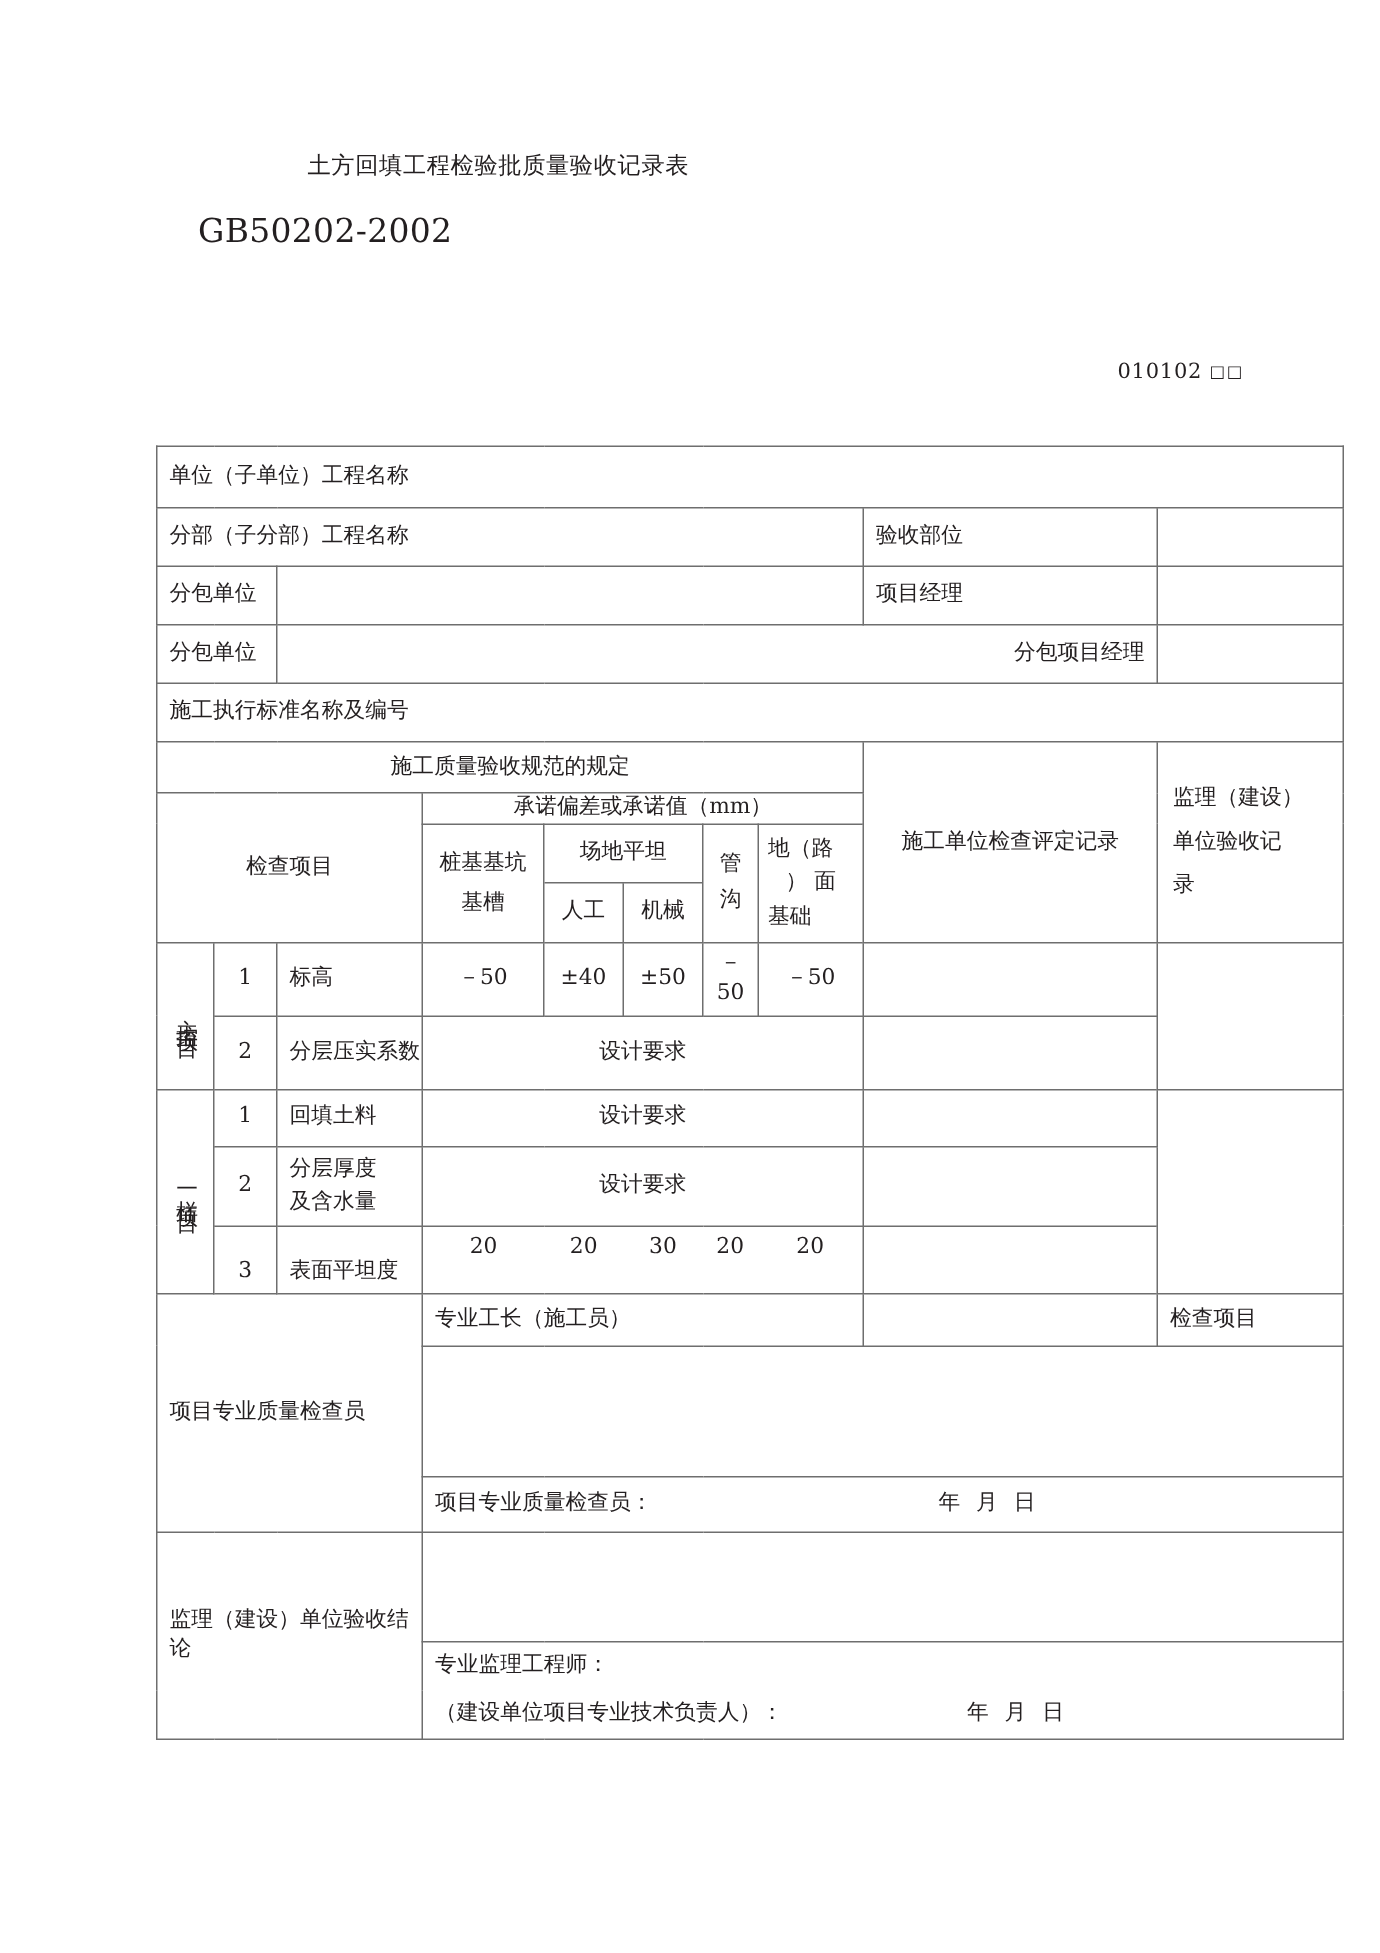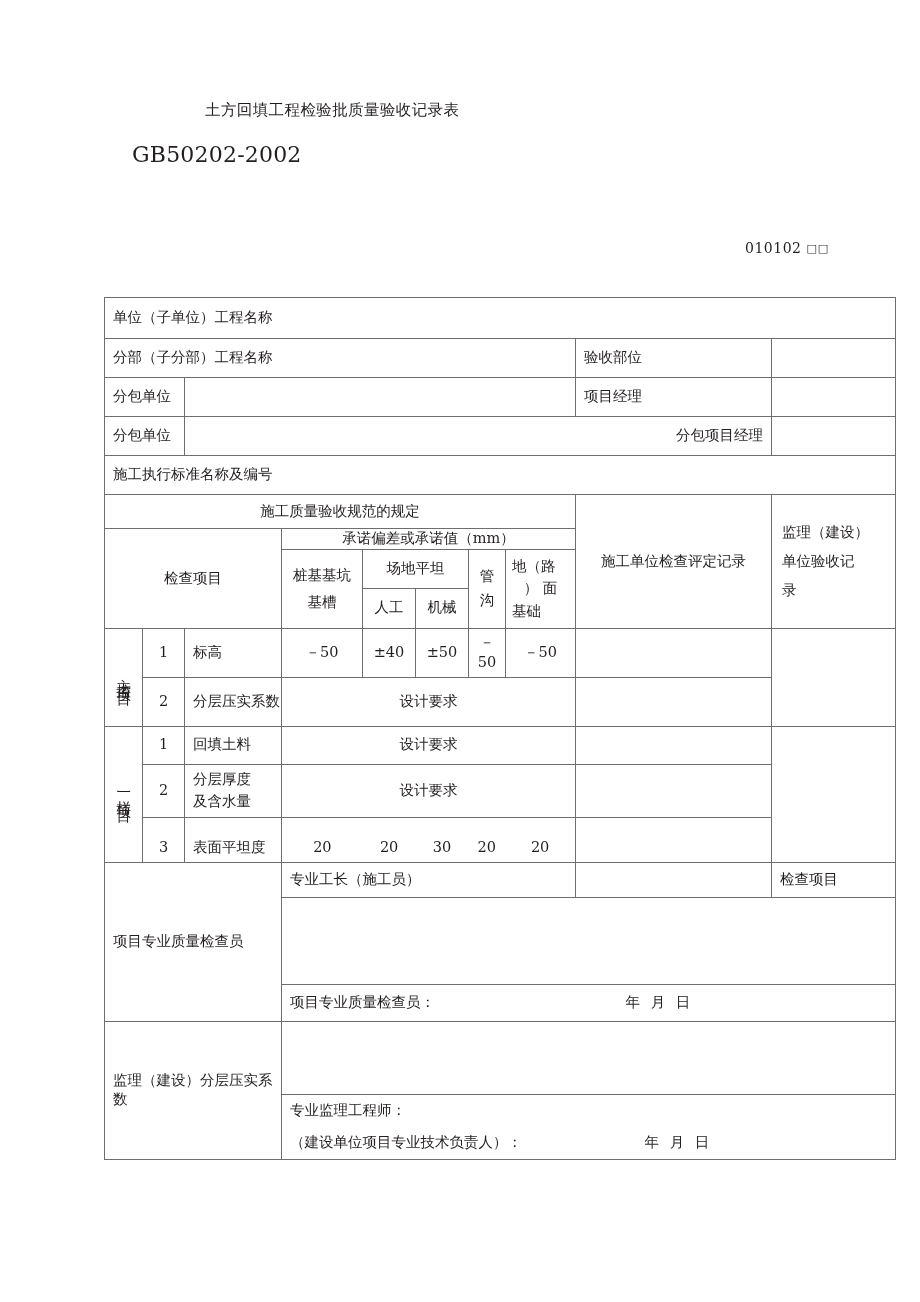--- a/index.html
+++ b/index.html
@@ -254,21 +254,21 @@
           <span class="stack-line">及含水量</span>
         </td>
         <td class="ctr" colspan="5">设计要求</td>
         <td class="blank"></td>
       </tr>
 
       <tr>
         <td class="ctr" style="height:40px; vertical-align:bottom; padding-bottom:4px;">3</td>
         <td class="pad-l nowrap" style="vertical-align:bottom; padding-bottom:4px;">表面平坦度</td>
         <td colspan="5" style="padding:0; vertical-align:bottom;">
-          <div class="row3-vals" style="padding-bottom:4px; align-items:flex-end; height:36px;">
+          <div class="row3-vals" style="padding-bottom:4px; align-items:flex-start; height:36px;">
             <span style="width:81px;">20</span>
             <span style="width:53px;">20</span>
             <span style="width:53px;">30</span>
             <span style="width:37px;">20</span>
             <span style="width:70px;">20</span>
           </div>
         </td>
         <td class="blank"></td>
       </tr>
 
@@ -282,21 +282,21 @@
         <td class="blank result-body" colspan="7"></td>
       </tr>
       <tr>
         <td class="sig-bottom" colspan="7" style="height:36px;">
           <span>项目专业质量检查员：</span>
           <span class="date-span">年  月  日</span>
         </td>
       </tr>
 
       <tr>
-        <td class="pad-l" colspan="3" rowspan="3" style="vertical-align:middle;">监理（建设）分层压实系数</td>
+        <td class="pad-l" colspan="3" rowspan="3" style="vertical-align:middle;">监理（建设）单位验收结论</td>
         <td class="blank concl-body" colspan="7"></td>
       </tr>
       <tr>
         <td class="sig-bottom" colspan="7" style="height:32px; border-bottom:0;">专业监理工程师：</td>
       </tr>
       <tr>
         <td class="sig-bottom" colspan="7" style="height:32px; border-top:0;">
           <span>（建设单位项目专业技术负责人）：</span>
           <span class="date-span-2">年  月  日</span>
         </td>

